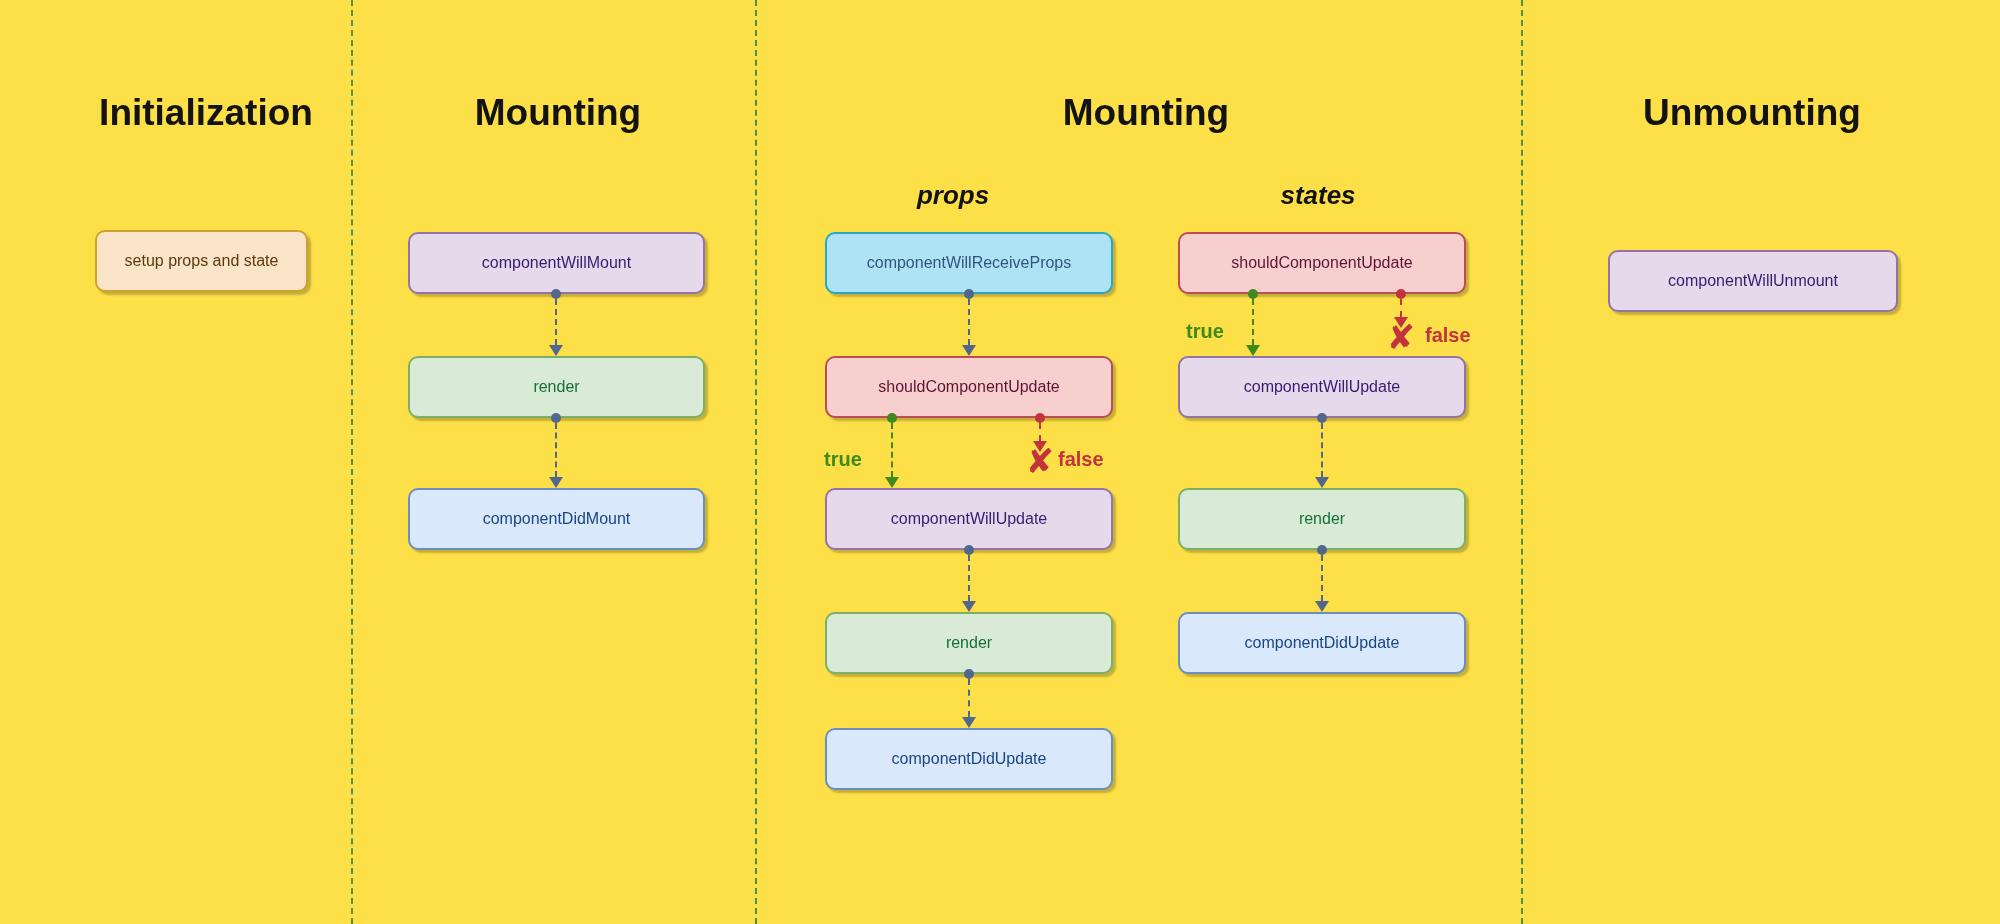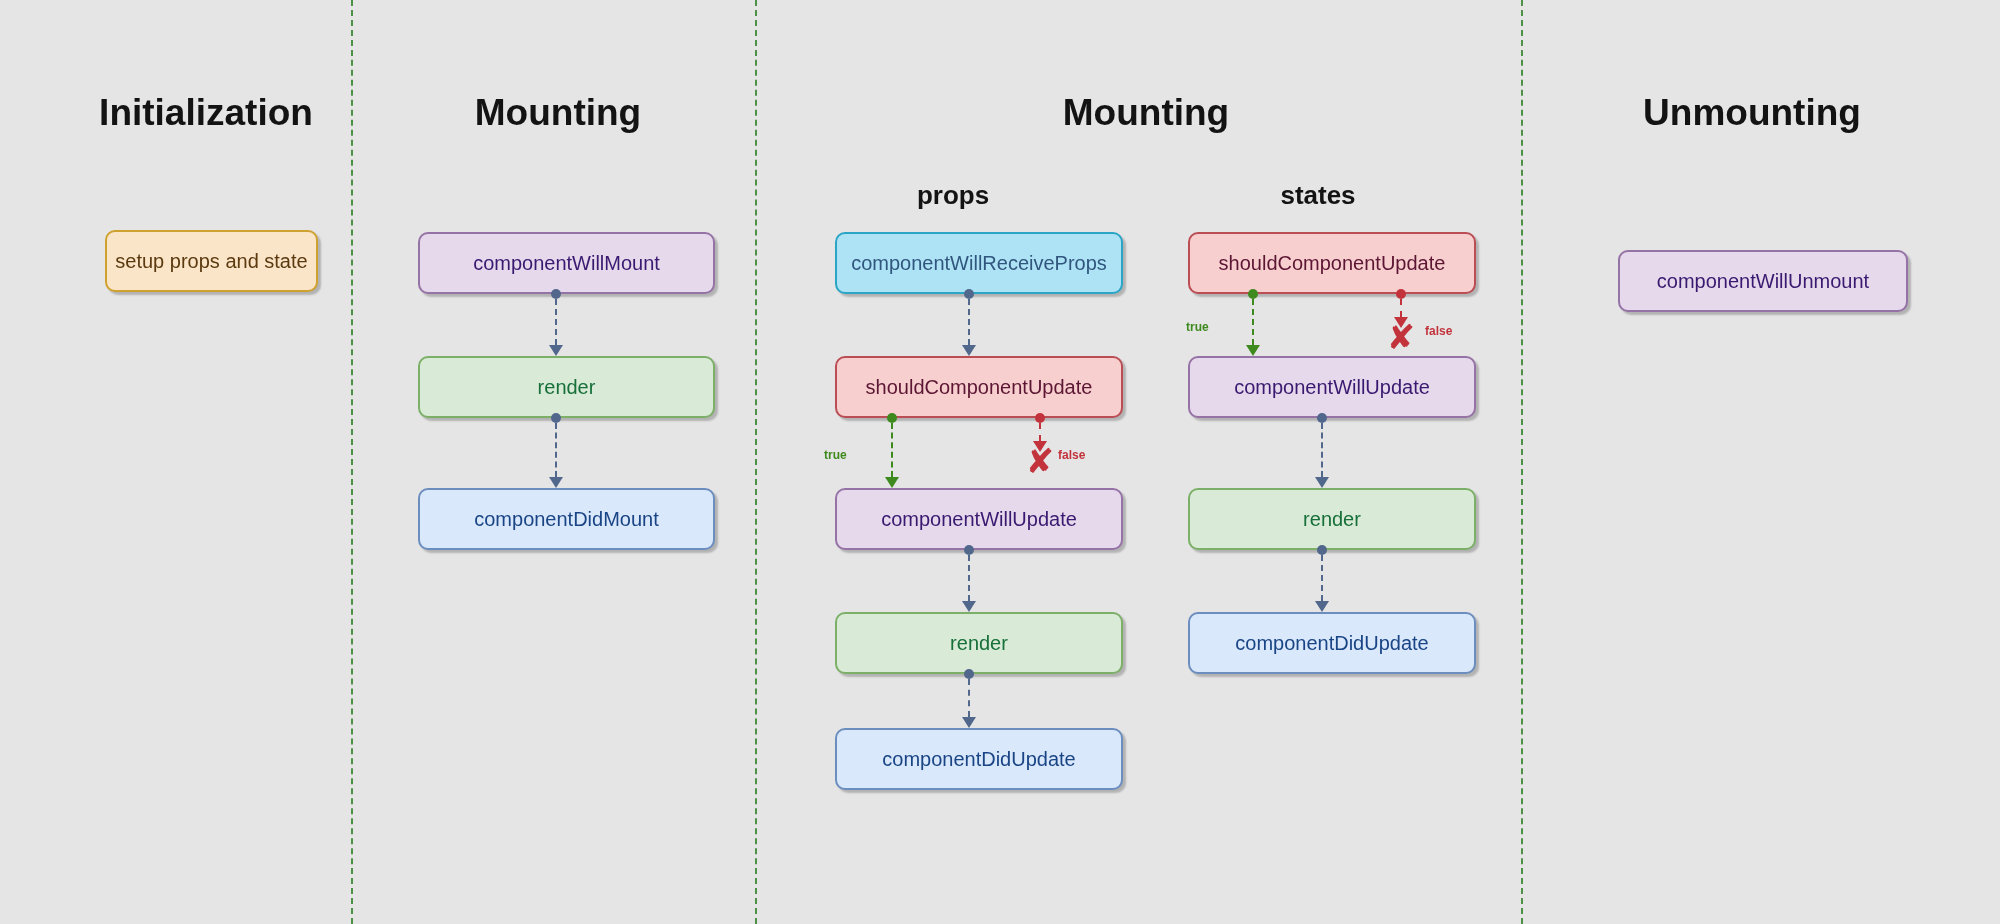--- a/index.html
+++ b/index.html
@@ -1,28 +1,28 @@
 <!DOCTYPE html>
 <html style="--heading: #131313; --separator-green: #4C9145; --connector: #52678C; --true-green: #3E8A1F; --false-red: #C2333C; --orange-fill: #FBE5C8; --orange-stroke: #CFA22F; --orange-text: #5B3A10; --purple-fill: #E6D9EC; --purple-stroke: #9673A6; --purple-text: #3A1A70; --green-fill: #D9EAD6; --green-stroke: #7CB068; --green-text: #17703A; --blue-fill: #DAE8FC; --blue-stroke: #6C8EBF; --blue-text: #1A4585; --cyan-fill: #AEE3F6; --cyan-stroke: #2AA5C5; --cyan-text: #31567D; --red-fill: #F7CFCE; --red-stroke: #BB4D55; --red-text: #5C1634;"><head>
 <meta charset="utf-8">
 <style>
   html,body{margin:0;padding:0;background:#ffffff;}
   body{font-family:"Liberation Sans",sans-serif;}
-  #canvas{position:relative;width:2000px;height:924px;background:#e5e5e5;overflow:hidden;}
+  #canvas{position:relative;width:2000px;height:924px;background:#fde047;overflow:hidden;}
 
   .sep{position:absolute;top:0;bottom:0;width:0;border-left:2px dashed var(--separator-green);}
 
   .phase-title{position:absolute;transform:translateX(-50%);font-size:37px;font-weight:700;
     color:var(--heading);white-space:nowrap;letter-spacing:0;}
   .sub-title{position:absolute;transform:translateX(-50%);font-size:26px;font-weight:700;
-    color:var(--heading);white-space:nowrap;}
+    color:var(--heading);white-space:nowrap;font-style:italic;}
 
   .node{position:absolute;display:flex;align-items:center;justify-content:center;
-    border:2px solid;border-radius:10px;font-size:20px;font-weight:500;white-space:nowrap;
-    box-shadow:3px 3px 2px rgba(0,0,0,0.22);box-sizing:border-box;margin-left:10px;}
+    border:2px solid;border-radius:10px;font-size:16px;font-weight:500;white-space:nowrap;
+    box-shadow:3px 3px 2px rgba(0,0,0,0.22);box-sizing:border-box;}
   .node.orange{background:var(--orange-fill);border-color:var(--orange-stroke);color:var(--orange-text);}
   .node.purple{background:var(--purple-fill);border-color:var(--purple-stroke);color:var(--purple-text);}
   .node.green {background:var(--green-fill); border-color:var(--green-stroke); color:var(--green-text);}
   .node.blue  {background:var(--blue-fill);  border-color:var(--blue-stroke);  color:var(--blue-text);}
   .node.cyan  {background:var(--cyan-fill);  border-color:var(--cyan-stroke);  color:var(--cyan-text);}
   .node.red   {background:var(--red-fill);   border-color:var(--red-stroke);   color:var(--red-text);}
 
   .conn{position:absolute;width:14px;display:flex;flex-direction:column;align-items:center;}
   .conn .dot{flex:0 0 auto;width:10px;height:10px;border-radius:50%;margin-top:-5px;}
   .conn .dash{flex:1 1 auto;width:0;border-left:2px dashed;}
@@ -33,21 +33,21 @@
   .conn.slate .arrow{border-top-color:var(--connector);}
   .conn.tgreen .dot{background:var(--true-green);}
   .conn.tgreen .dash{border-left-color:var(--true-green);}
   .conn.tgreen .arrow{border-top-color:var(--true-green);}
   .conn.fred .dot{background:var(--false-red);}
   .conn.fred .dash{border-left-color:var(--false-red);}
   .conn.fred .arrow{border-top-color:var(--false-red);}
 
   .xmark{position:absolute;width:36px;text-align:center;font-family:"DejaVu Sans",sans-serif;
     font-weight:700;font-size:34px;line-height:1;color:var(--false-red);}
-  .blabel{position:absolute;font-size:12px;font-weight:700;white-space:nowrap;}
+  .blabel{position:absolute;font-size:20px;font-weight:700;white-space:nowrap;}
   .blabel.t{color:var(--true-green);}
   .blabel.f{color:var(--false-red);}
 </style>
 </head>
 <body>
 
 <div id="canvas">
 
   <div class="sep" style="left:351px"></div>
   <div class="sep" style="left:755px"></div>

